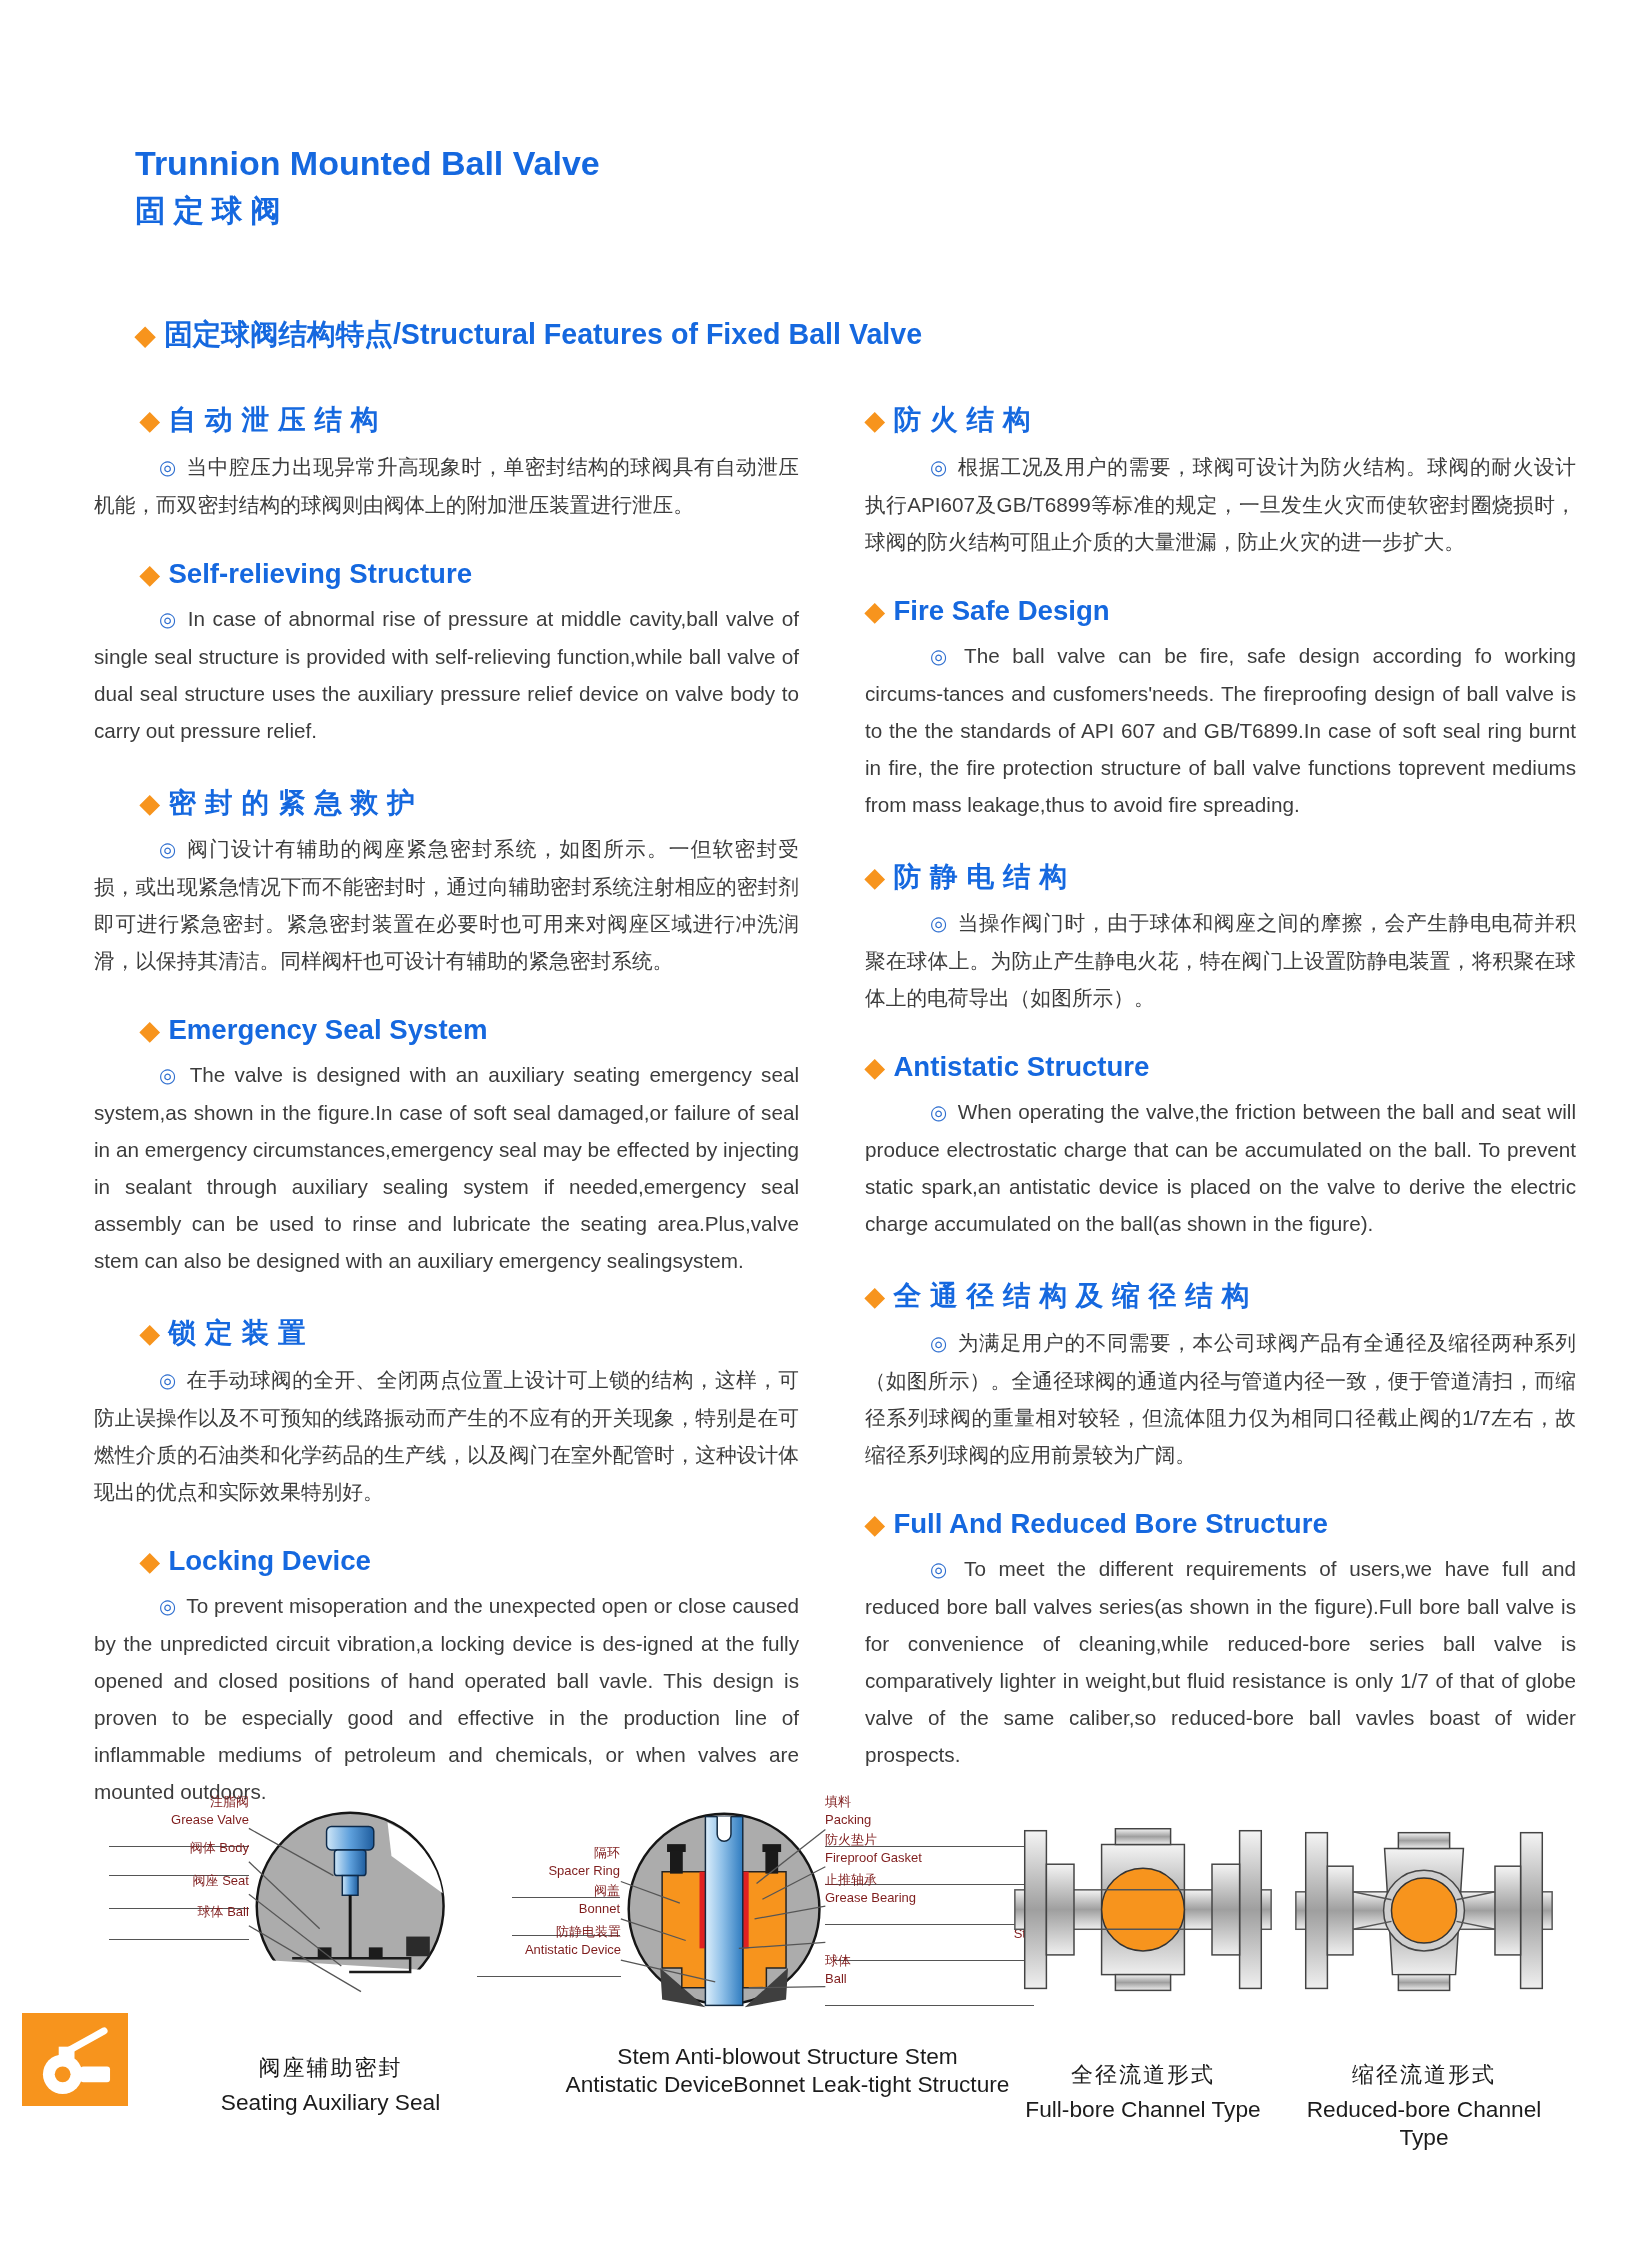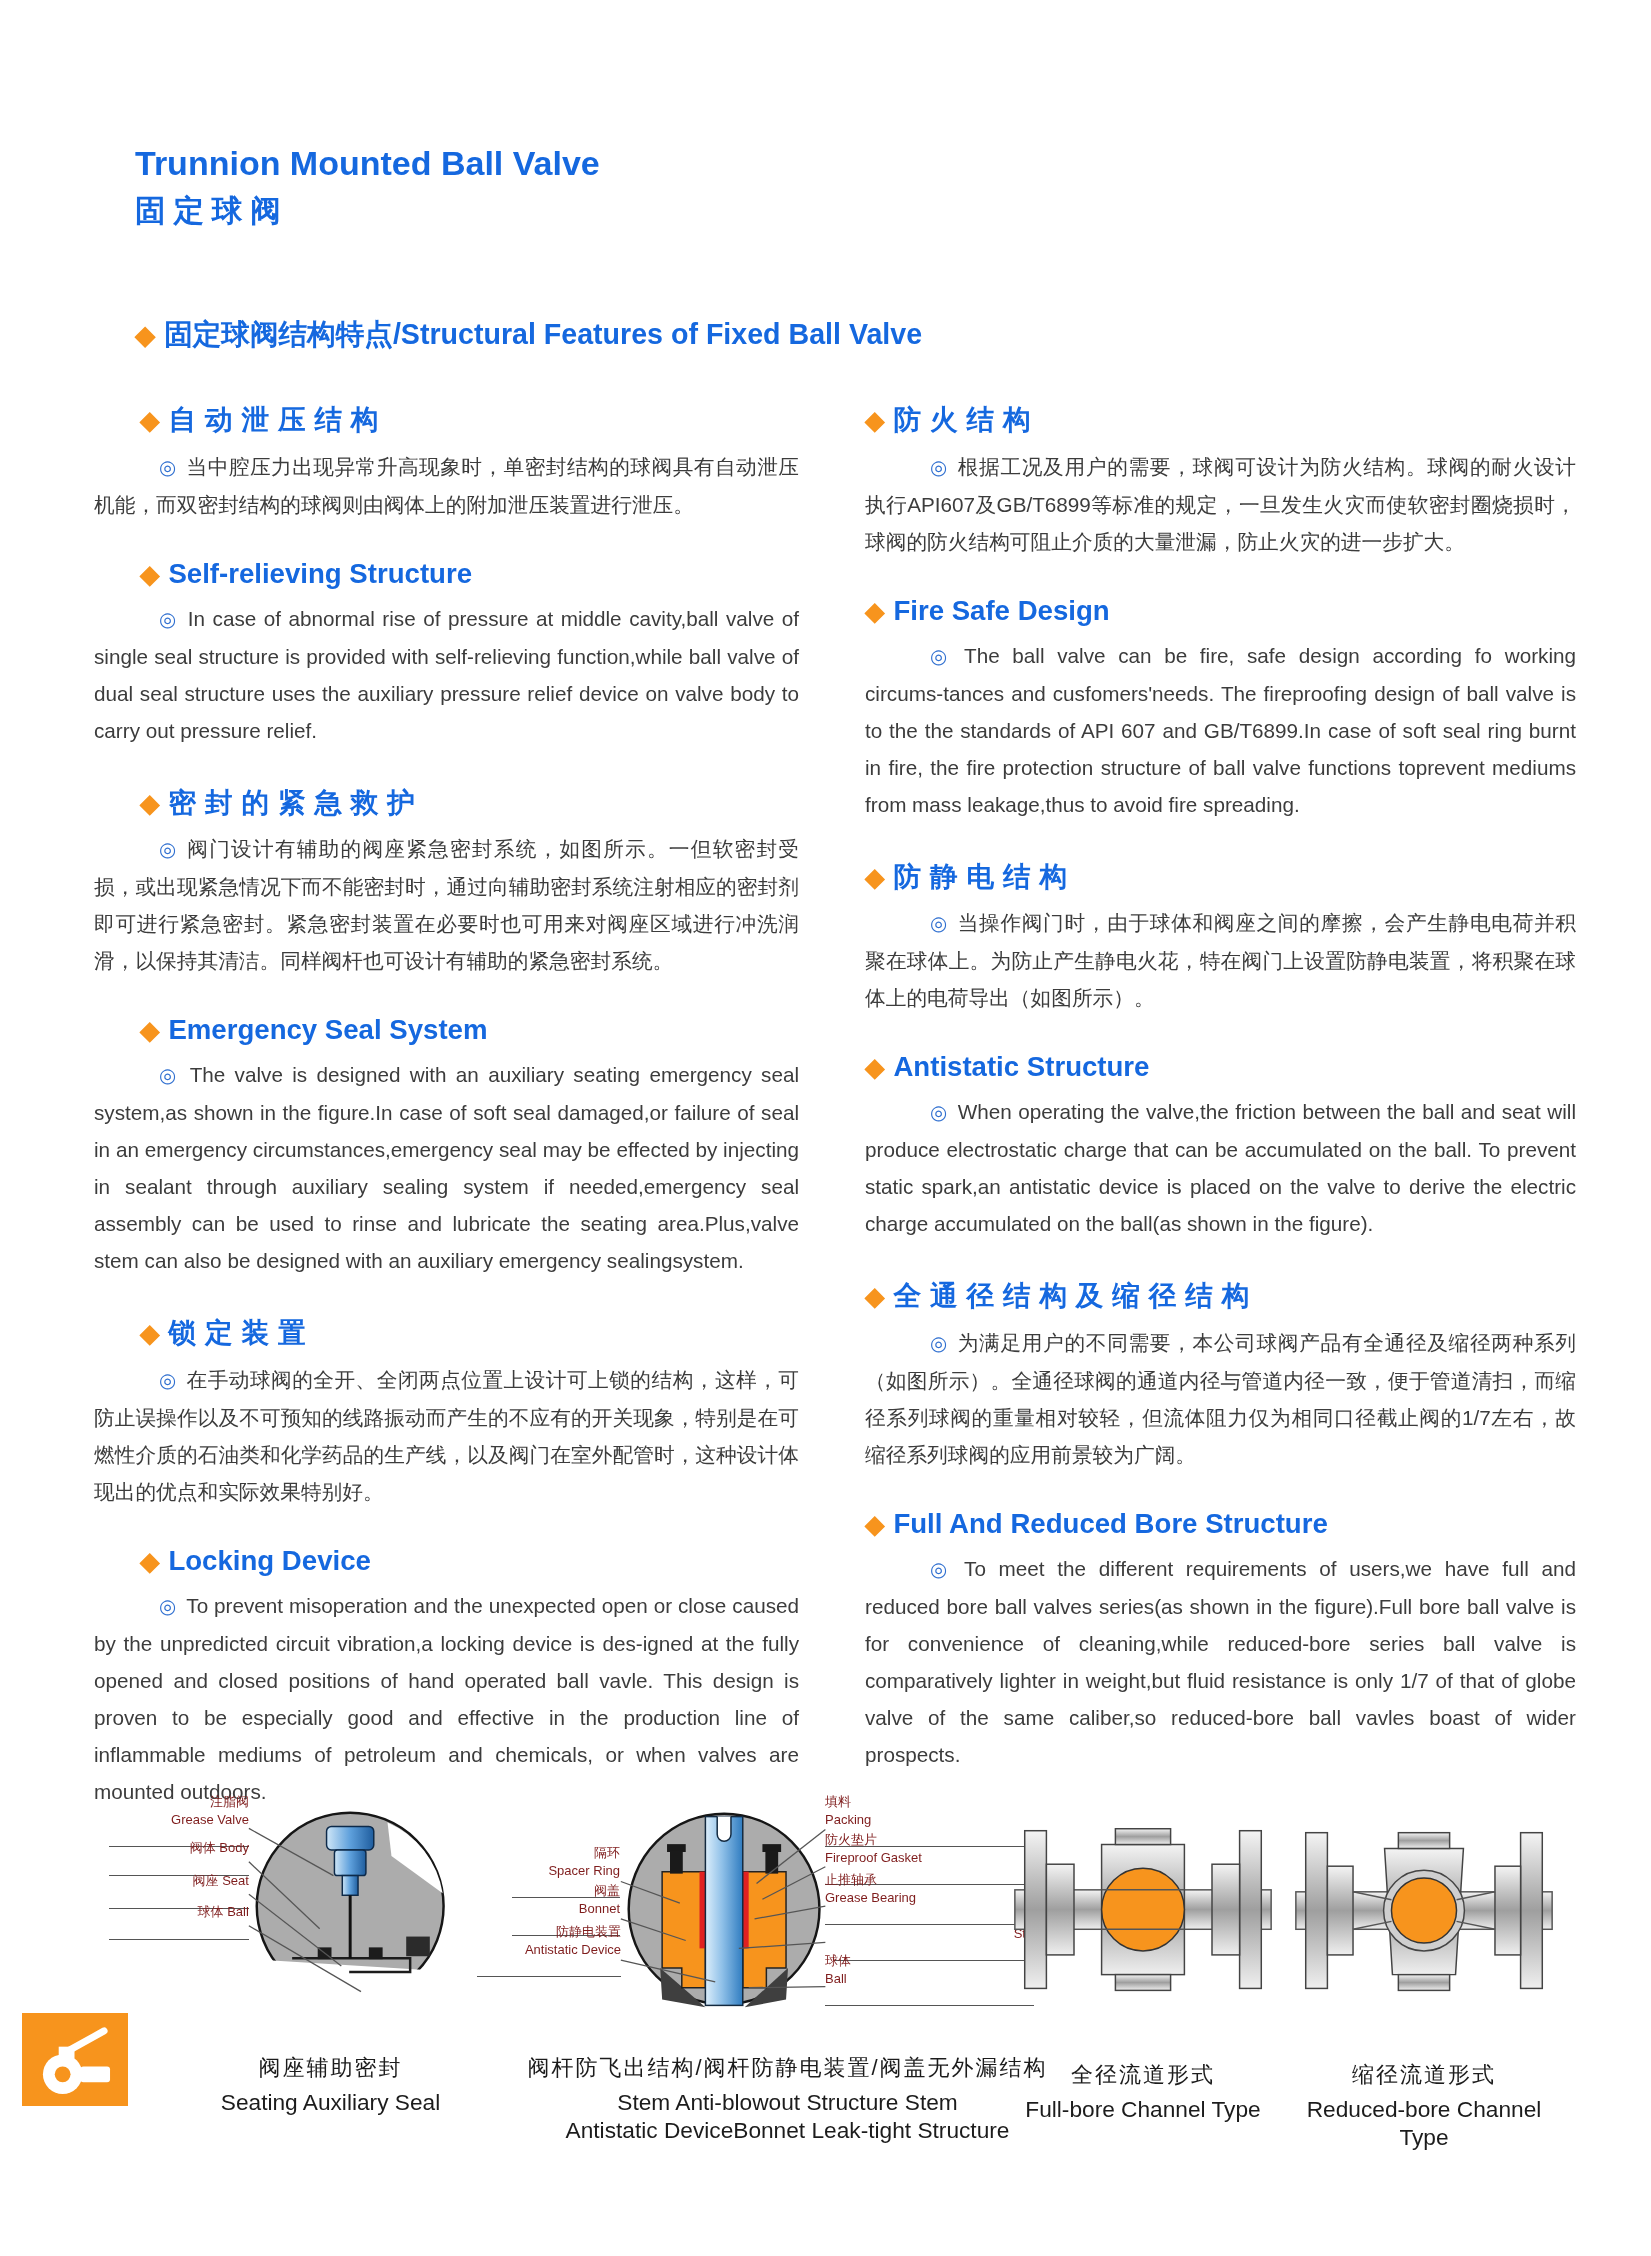--- a/index.html
+++ b/index.html
@@ -235,21 +235,20 @@
       <div class="fig-label lalign" style="left:323px;top:114px;width:209px;text-align:right;">
         <div>阀杆</div>
         <div>Stem</div>
       </div>
       <div class="fig-label lalign" style="left:313px;top:159px;width:209px;">
         <div>球体</div>
         <div>Ball</div>
       </div>
     </div>
     <div class="fig-cap" style="left:497px;top:244px;width:581px;">
-      <div class="zh">阀杆防飞出结构/阀杆防静电装置/阀盖无外漏结构</div>
       <div class="en">Stem Anti-blowout Structure Stem</div>
       <div class="en" style="margin-top:0;">Antistatic DeviceBonnet Leak-tight Structure</div>
     </div>
 
     <div class="fig" style="left:1005px;top:9.9px;width:276px;height:222px;">
       <svg width="276" height="222" viewBox="0 0 280 225">
         <defs>
           <linearGradient id="gm3" x1="0" y1="0" x2="0" y2="1">
             <stop offset="0" stop-color="#f4f4f4"></stop>
               <stop offset="0.5" stop-color="#9f9f9f"></stop>

